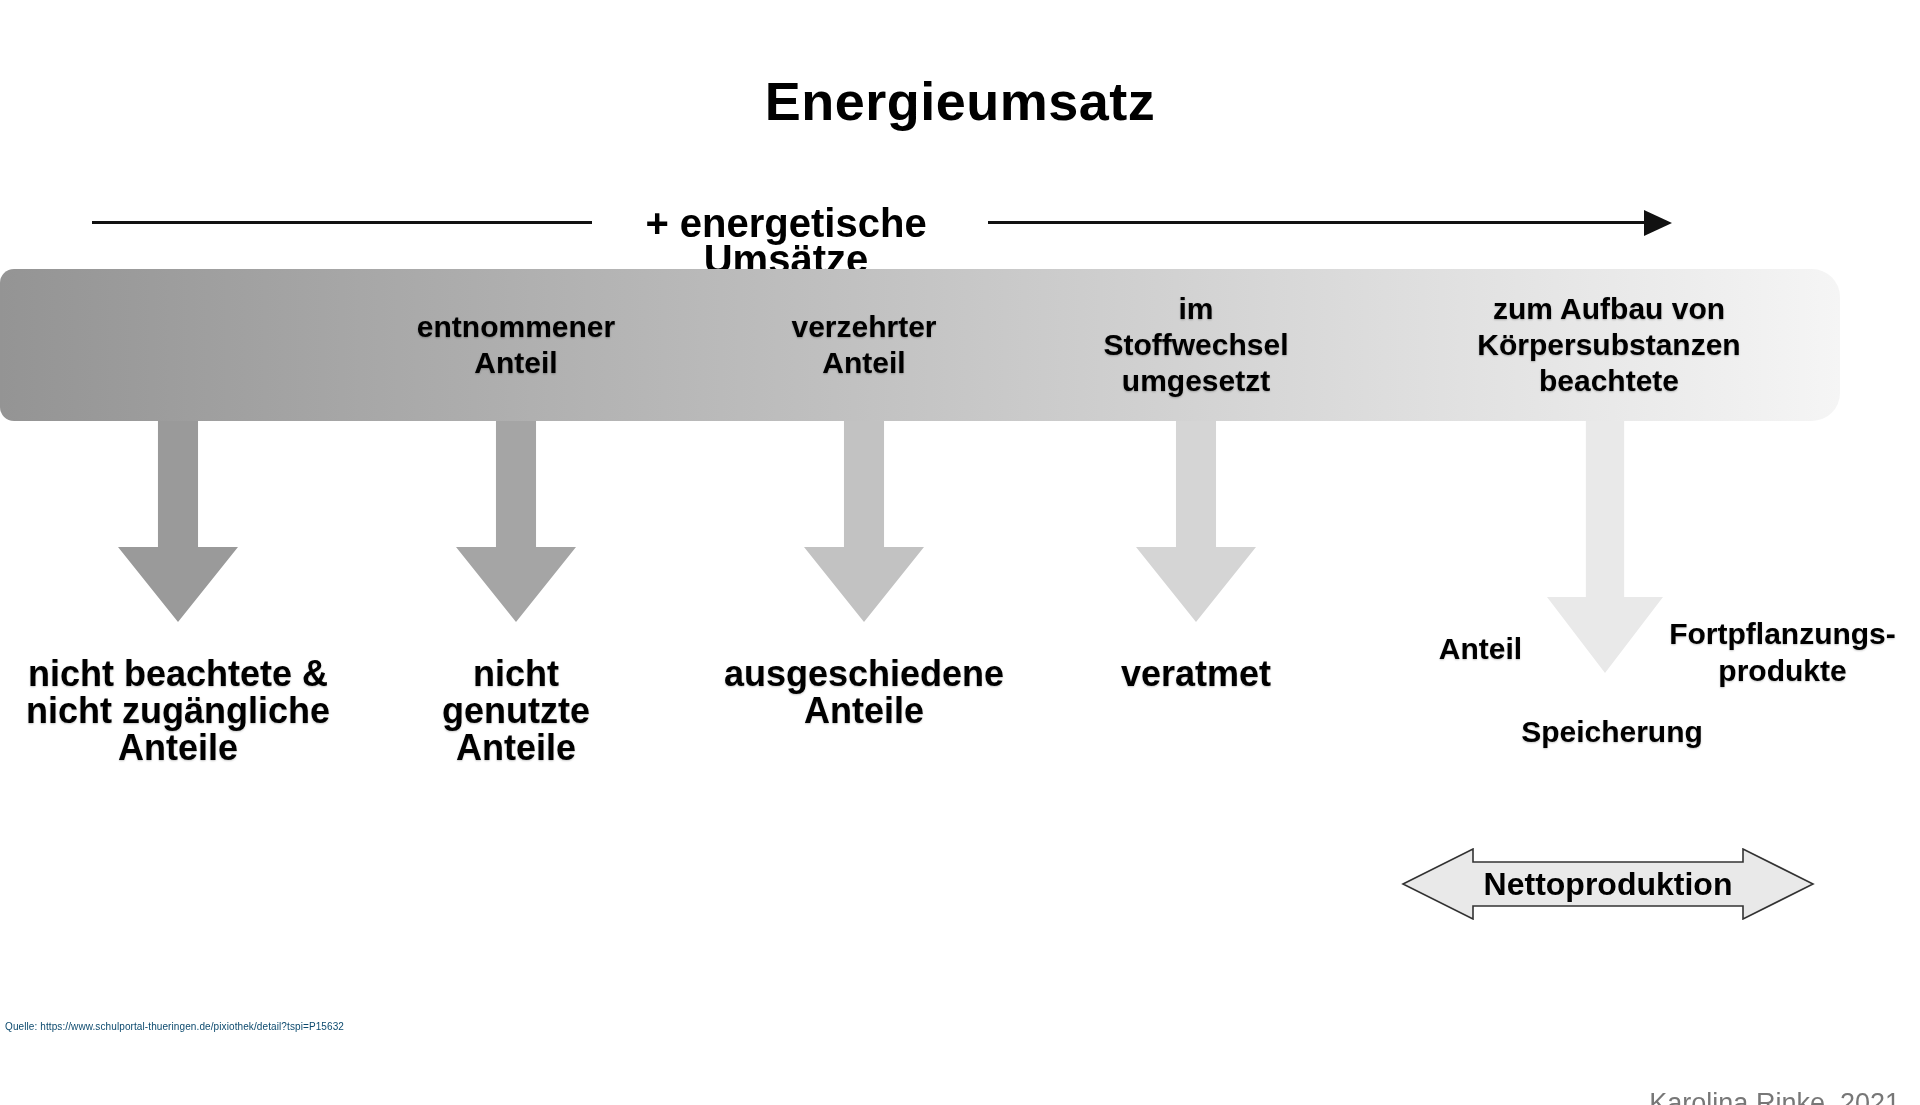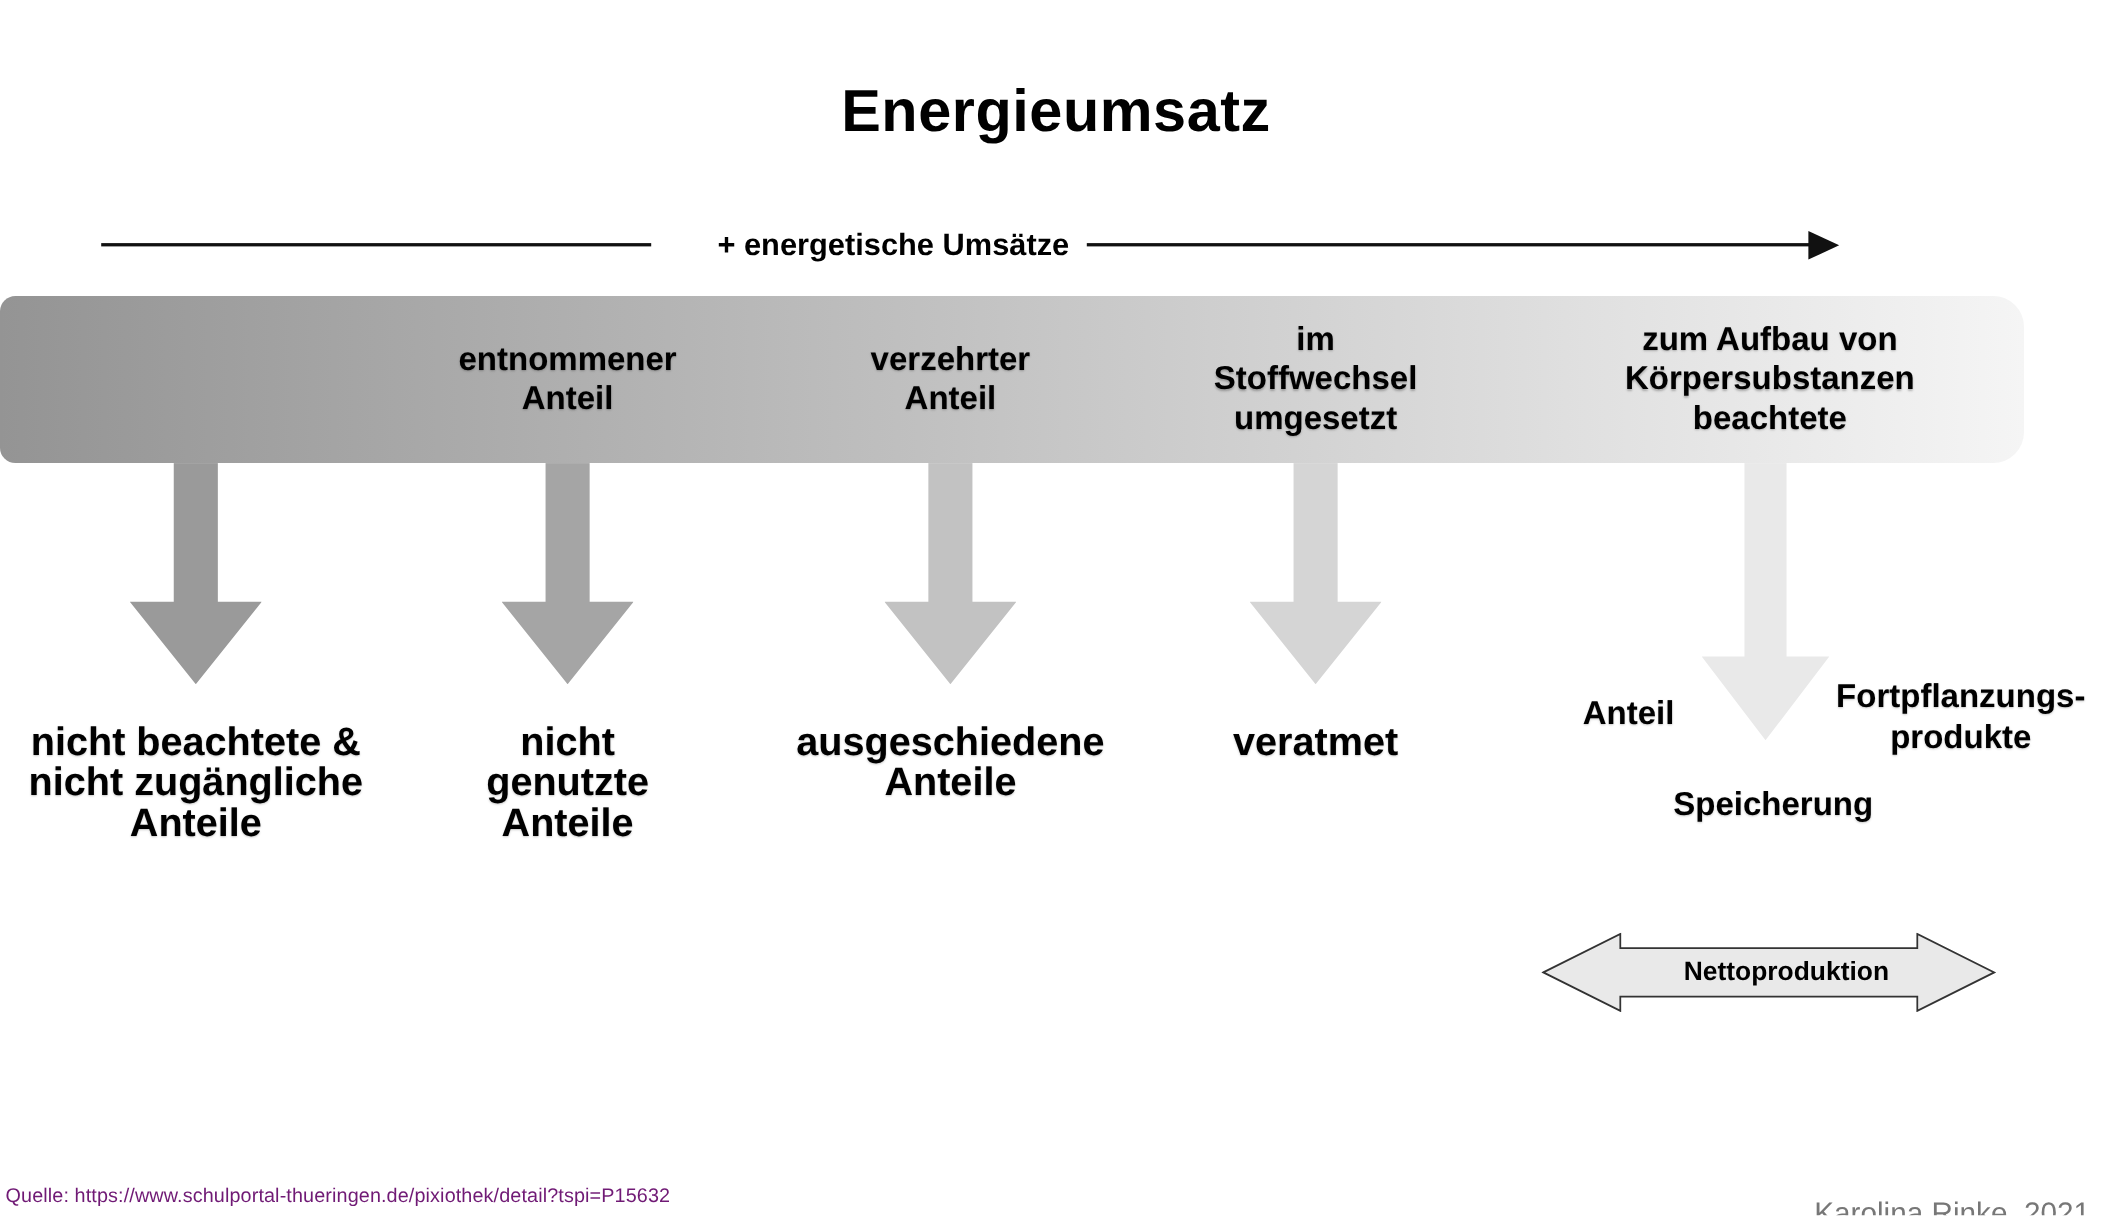--- a/index.html
+++ b/index.html
@@ -20,21 +20,21 @@
     font-size:54px;font-weight:700;line-height:62px;
     letter-spacing:0.5px;
   }
 
   
   .tl-line{position:absolute;top:221px;height:3px;background:#111;}
   .tl-line.left{left:92px;width:500px;}
   .tl-line.right{left:988px;width:658px;}
   .tl-label{
     position:absolute;left:600px;top:205px;width:372px;
-    text-align:right;font-size:28px;font-weight:700;line-height:36px;
+    text-align:center;font-size:40px;font-weight:700;line-height:36px;
   }
   .tl-head{
     position:absolute;left:1644px;top:210px;width:0;height:0;
     border-top:13px solid transparent;
     border-bottom:13px solid transparent;
     border-left:28px solid #111;
   }
 
   
   .bar{
@@ -88,32 +88,32 @@
   .zuwachs{left:1388px;top:630px;width:185px;}
   .fortpflanzung{left:1640px;top:615px;width:285px;}
   .speicherung{left:1517px;top:713px;width:190px;}
 
   
   .netto{
     position:absolute;left:1401px;top:848px;width:414px;height:72px;
   }
   .netto svg{position:absolute;left:0;top:0;display:block;}
   .netto-label{
-    position:absolute;left:16px;top:0;width:100%;height:100%;
+    position:absolute;left:0;top:0;width:100%;height:100%;
     display:flex;align-items:center;justify-content:center;
-    font-size:24px;font-weight:700;
+    font-size:32px;font-weight:700;
   }
 
   .credit{
     position:absolute;left:1480px;top:1088px;width:420px;
     text-align:right;font-size:27px;font-weight:400;
   }
   .source{
-    position:absolute;left:5px;top:1077px;width:900px;
-    font-size:18px;font-weight:400;color:#701a75;letter-spacing:0.1px;
+    position:absolute;left:5px;top:1021px;width:900px;
+    font-size:10px;font-weight:400;color:#0c4a6e;letter-spacing:0.1px;
   }
 </style>
 </head>
 <body>
 
 <div class="page">
 
   <div class="title">Energieumsatz</div>
 
   <div class="tl-line left"></div>

